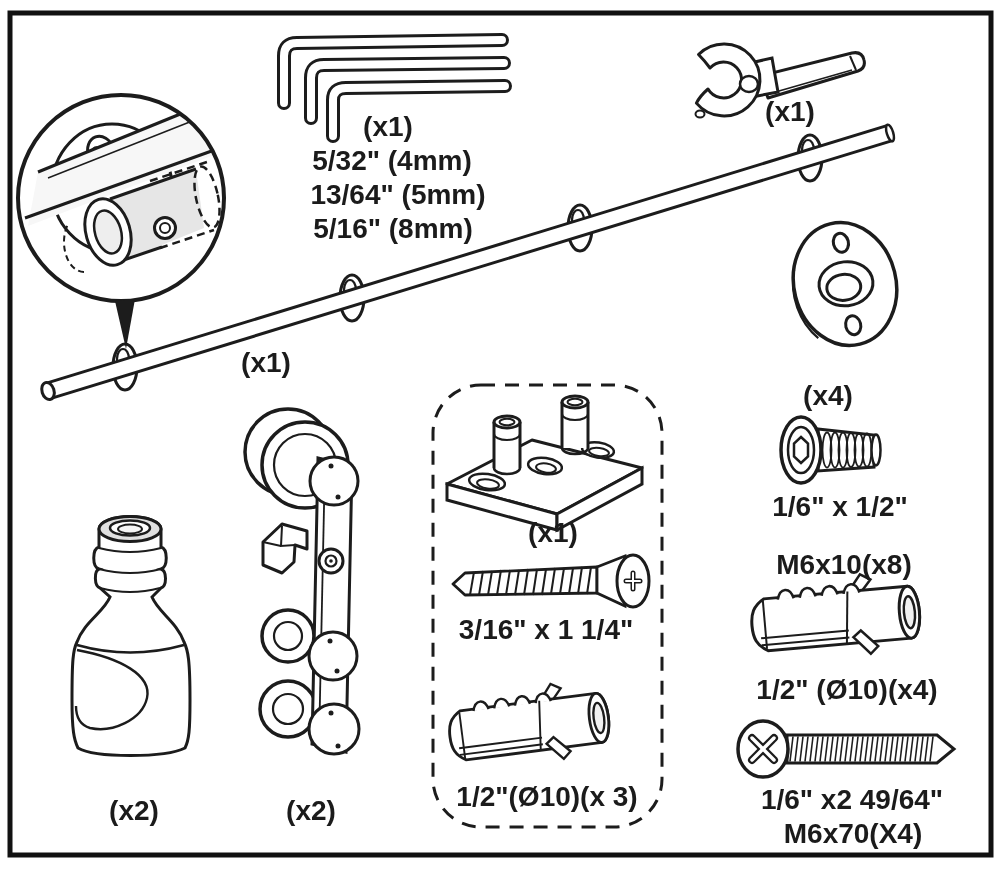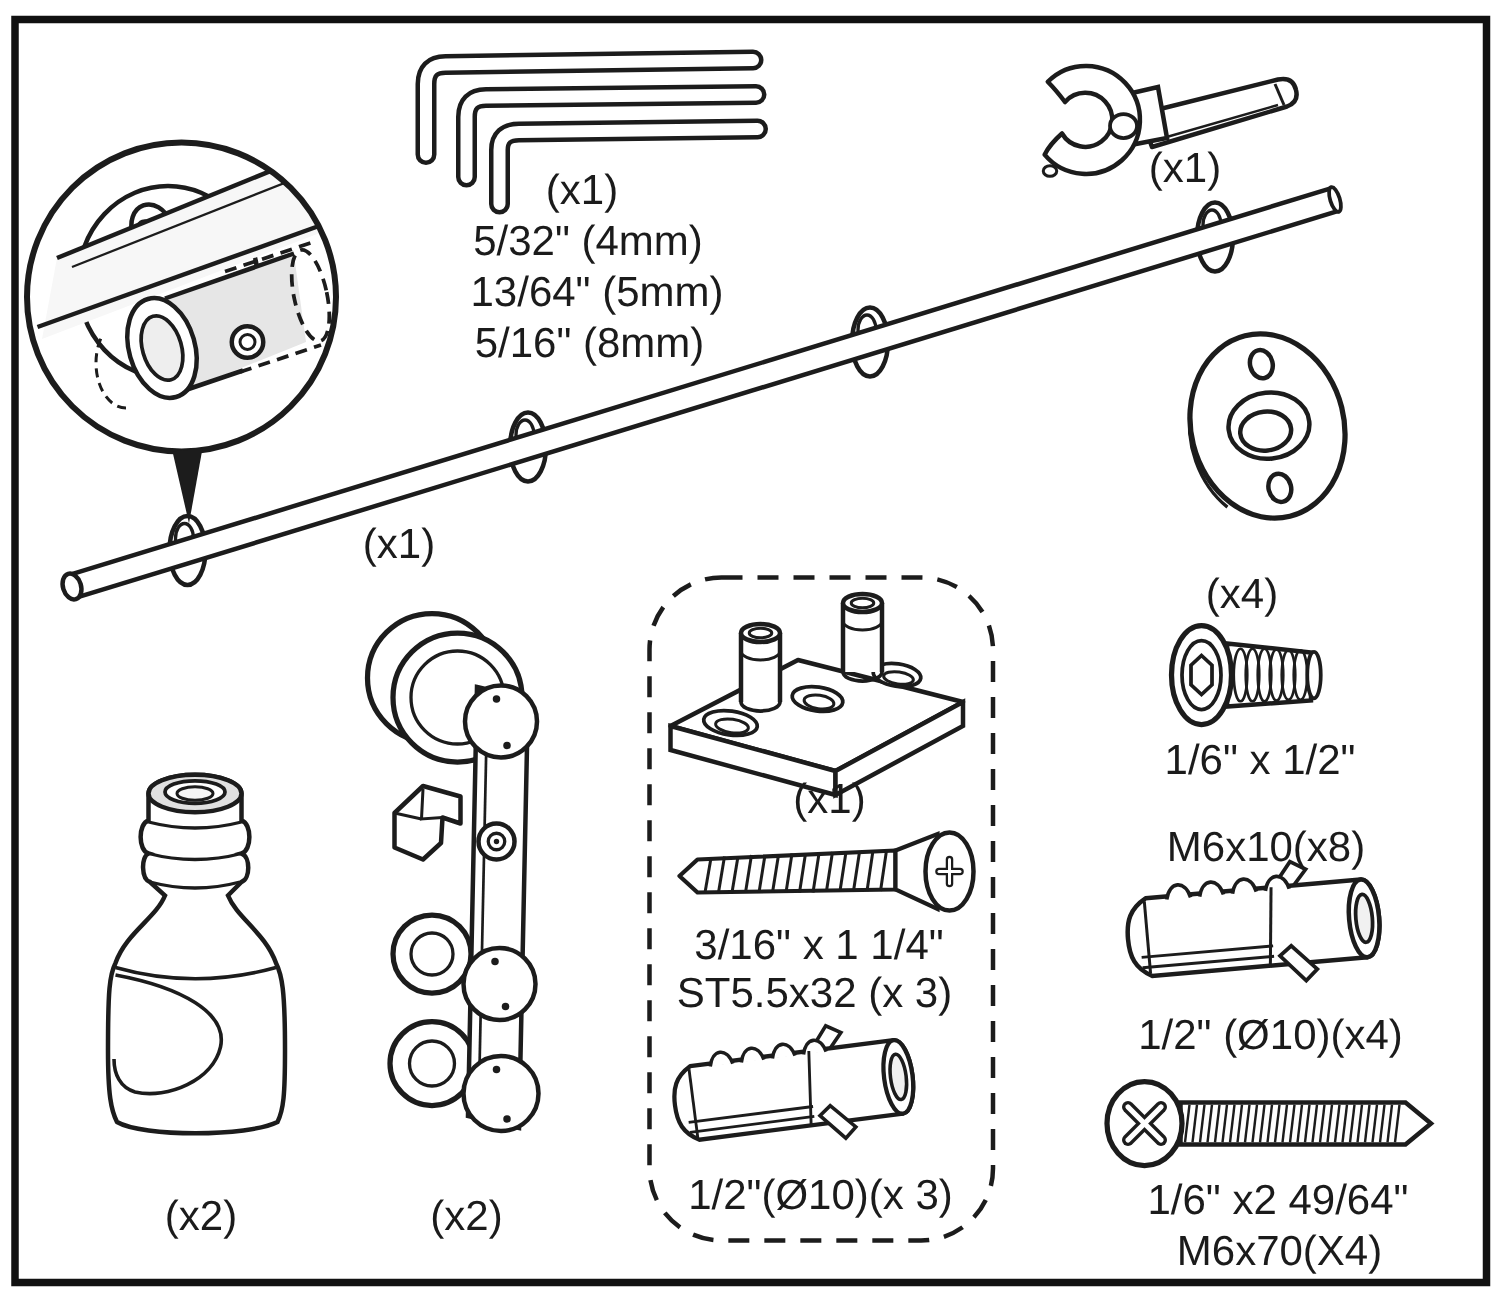--- a/index.html
+++ b/index.html
@@ -3,21 +3,21 @@
 <meta charset="utf-8">
 <style>
   html,body{margin:0;padding:0;background:#fff;}
   .stage{
     position:relative;width:1000px;height:872px;background:#fff;overflow:hidden;
     font-family:"Liberation Sans","DejaVu Sans",sans-serif;
   }
   .stage svg{position:absolute;left:0;top:0;}
   .lbl{
     position:absolute;transform:translate(-50%,-50%);
-    font-weight:normal;font-size:28px;line-height:1;color:#1b1b1b;
+    font-weight:bold;font-size:28px;line-height:1;color:#1b1b1b;
     white-space:nowrap;letter-spacing:0px;
   }
 </style>
 </head>
 <body>
 
 <div class="stage">
 
 <svg width="1000" height="872" viewBox="0 0 1000 872">
   <defs>
@@ -292,16 +292,15 @@
   <div class="lbl" style="left:828px;top:396px">(x4)</div>
   <div class="lbl" style="left:840px;top:507px">1/6" x 1/2"</div>
   <div class="lbl" style="left:844px;top:565px">M6x10(x8)</div>
   <div class="lbl" style="left:847px;top:690px">1/2" (Ø10)(x4)</div>
   <div class="lbl" style="left:852px;top:800px">1/6" x2 49/64"</div>
   <div class="lbl" style="left:853px;top:834px">M6x70(X4)</div>
   <div class="lbl" style="left:134px;top:811px">(x2)</div>
   <div class="lbl" style="left:311px;top:811px">(x2)</div>
   <div class="lbl" style="left:553px;top:533px">(x1)</div>
   <div class="lbl" style="left:546px;top:630px">3/16" x 1 1/4"</div>
-  <div class="lbl" style="left:543px;top:662px">ST5.5x32 (x 3)</div>
   <div class="lbl" style="left:547px;top:797px">1/2"(Ø10)(x 3)</div>
 
 </div>
 
 </body></html>

